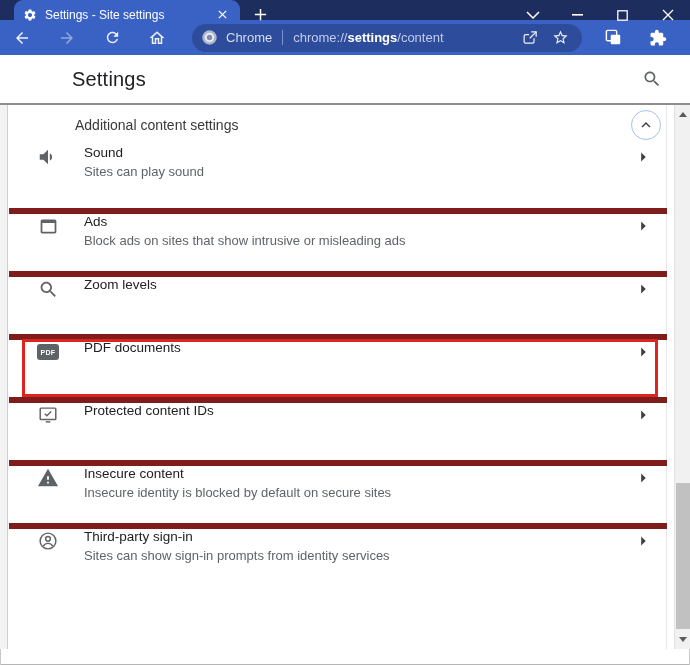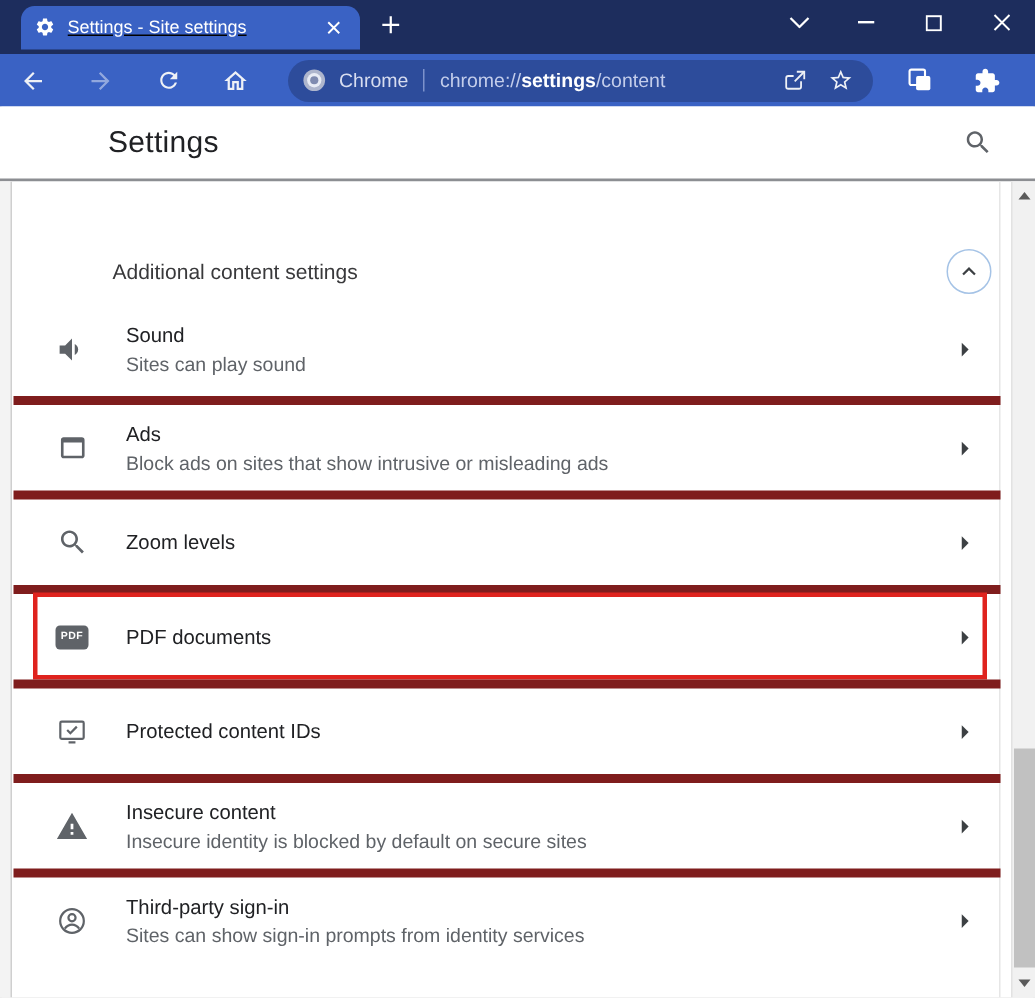--- a/index.html
+++ b/index.html
@@ -2,21 +2,21 @@
 <html style="--titlebar: #1d2d5d; --toolbar: #3a62c4; --omnibox: #2d4c9b; --highlight: #df231e;"><head>
 <meta charset="utf-8">
 <style>
   * { margin:0; padding:0; box-sizing:border-box; }
   html,body { width:690px; height:665px; }
   body { font-family:"Liberation Sans", sans-serif; background:#fff; overflow:hidden; }
   .window { position:relative; width:690px; height:665px; background:#fff;
             box-shadow: inset 1px 0 0 #c9c9c9, inset -1px 0 0 #c9c9c9, inset 0 -1px 0 #b5b5b5; }
 
   
-  .titlebar { height:36px; background:var(--titlebar); display:flex; align-items:center;text-decoration:underline; }
+  .titlebar { height:20px; background:var(--titlebar); display:flex; align-items:flex-start; }
   .tab { margin-left:14px; width:226px; height:29px; background:var(--toolbar);
          border-radius:9px 9px 0 0; display:flex; align-items:center; padding:0 9px; }
   .tab-title { flex:1; color:#fff; font-size:12px; white-space:nowrap; overflow:hidden; margin-left:8px; }
   .icon-btn { display:flex; align-items:center; justify-content:center; cursor:pointer; }
   .tab-close { width:18px; height:18px; border-radius:50%; }
   .newtab-btn { width:28px; height:28px; margin:0 0 4px 6px; }
   .titlebar-spacer { flex:1; }
   .win-ctrl { width:45px; height:30px; align-self:flex-start; display:flex; align-items:center; justify-content:center; }
 
   
@@ -40,27 +40,27 @@
   .hamburger { width:20px; height:14px; display:flex; flex-direction:column; justify-content:space-between; }
   .hamburger div { height:2px; background:#3c4043; border-radius:1px; }
   .app-title { font-size:20px; color:#202124; margin-left:27px; letter-spacing:.2px; }
   .hdr-search { margin-left:auto; width:24px; height:24px; }
 
   
   .content { position:relative; height:544px; background:#fff; }
   .gutter-left { position:absolute; left:0; top:0; bottom:0; width:8px; background:#f3f3f3; border-right:1px solid #cfcfcf; }
   .card-right-edge { position:absolute; right:23px; top:0; bottom:0; width:1px; background:#e6e6e6; }
 
-  .list { position:absolute; left:9px; right:23px; top:0;margin-top:40px; }
+  .list { position:absolute; left:9px; right:23px; top:0; }
   .section-header { height:40px; display:flex; align-items:center; padding:0 6px 0 66px; position:relative; }
   .section-label { font-size:14px; color:#39393b; }
   .collapse-btn { margin-left:auto; width:30px; height:30px; border-radius:50%;
                   border:1.5px solid #a5c3e6; display:flex; align-items:center; justify-content:center; background:#fff; }
 
-  .row { height:63px; display:flex; align-items:center; padding:0 12px 0 27px; position:relative; }
+  .row { height:63px; display:flex; align-items:flex-start; padding:0 12px 0 27px; position:relative; }
   .row + .row { border-top:6px solid #7f1d1d; }
   .row-icon { width:24px; height:24px; flex:none; display:flex; align-items:center; justify-content:center; }
   .row-text { margin-left:24px; }
   .row-title { font-size:13.5px; color:#202124; }
   .row-sub { font-size:13px; color:#5f6368; margin-top:4px; }
   .row-sub:empty { display:none; }
   .row-chevron { margin-left:auto; width:24px; height:24px; flex:none; }
   .pdf-badge { width:22px; height:16px; background:#5f6368; border-radius:3px; color:#fff;
                font-size:7px; font-weight:bold; display:flex; align-items:center; justify-content:center; letter-spacing:.3px; }
   .row.highlighted::after { content:""; position:absolute; left:13px; right:9px; top:-1px; bottom:0;

